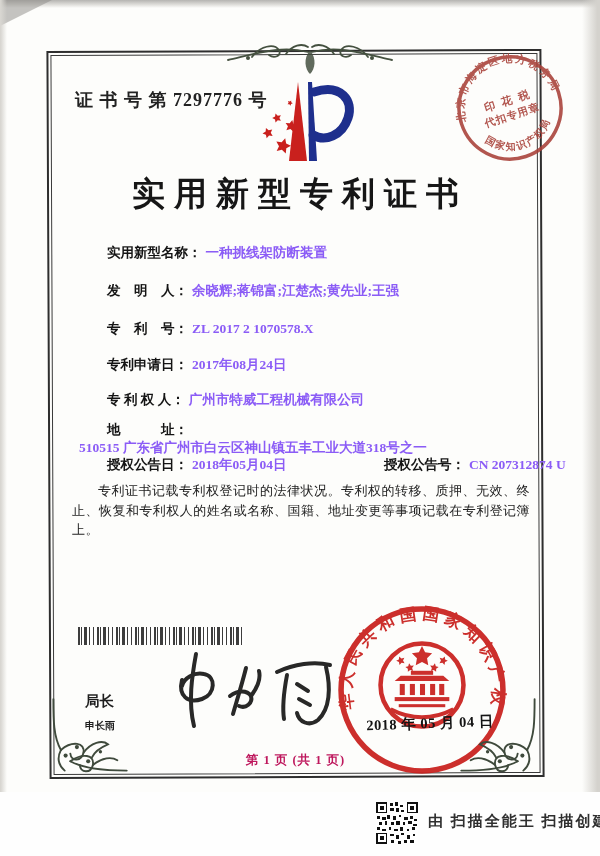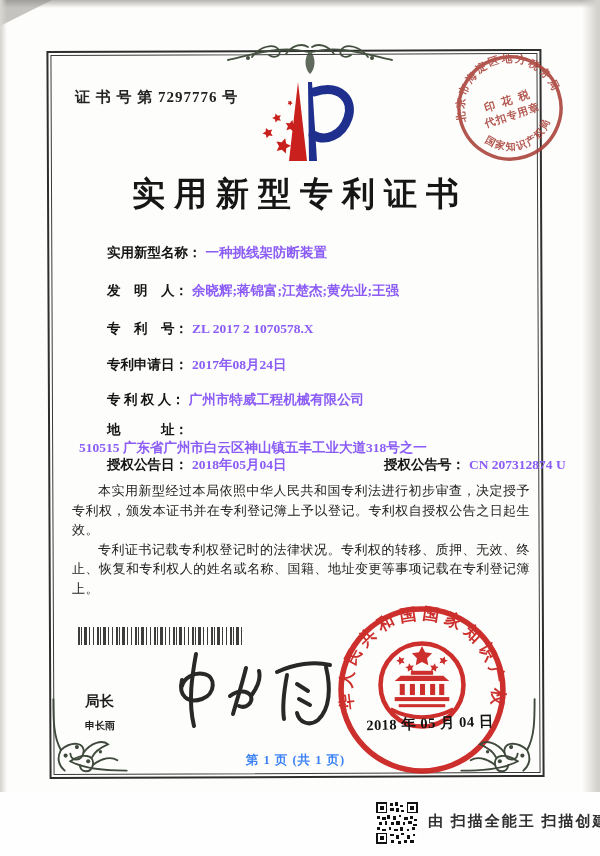--- a/index.html
+++ b/index.html
@@ -23,21 +23,21 @@
   .left-edge { position:absolute; top:0; left:0; width:7px; height:792px;
     background:linear-gradient(270deg,rgba(0,0,0,0) 0%,#d8d6d1 90%); }
   .stray-line { position:absolute; left:432px; top:799px; width:168px; height:2px;
     background:#96948f; transform:rotate(-0.8deg); opacity:.65; }
 
   
   .frame { position:absolute; left:48px; top:50px; width:495px; height:728px;
     border:2.5px solid #2e2e2e; transform:rotate(-0.25deg); }
   .frame-inner { position:absolute; inset:2px; border:1px solid #3a3a3a; }
 
-  .cert-no { position:absolute; left:75px; top:88px; font-size:15px; font-weight:bold;
+  .cert-no { position:absolute; left:75px; top:88px; font-size:18px; font-weight:bold;
     letter-spacing:1px; color:#222; }
 
   .logo { position:absolute; left:237px; top:78px; }
 
   .title { position:absolute; left:48px; top:172px; width:495px; text-align:center;
     font-size:33px; font-weight:bold; letter-spacing:9px; padding-left:9px; color:#161616; }
 
   .row { position:absolute; left:75px; font-size:13.5px; line-height:18px; white-space:nowrap; }
   .row .lbl { font-weight:bold; color:#141414;margin-left:32px; }
   .row .val { font-weight:700; color:#8b5cf6; margin-left:4px; }
@@ -59,21 +59,21 @@
   .signature { position:absolute; left:158px; top:646px; }
 
   .seal { position:absolute; left:336px; top:604px; opacity:.93; }
   .seal-date { position:absolute; left:352px; top:714px; width:156px; text-align:center;
     font-size:14.5px; font-weight:bold; color:#141414; letter-spacing:.5px;
     transform:rotate(-2deg); }
 
   .tax-stamp { position:absolute; left:452px; top:50px; transform:rotate(-18deg); opacity:.88; }
 
   .page-num { position:absolute; left:48px; top:752px; width:495px; text-align:center;
-    font-size:12.5px; font-weight:600; color:#3b82f6; letter-spacing:1px; }
+    font-size:12.5px; font-weight:600; color:#be185d; letter-spacing:1px; }
 
   .flourish-bl { position:absolute; left:44px; top:686px; }
   .flourish-br { position:absolute; left:450px; top:686px; transform:scaleX(-1); }
   .flourish-top { position:absolute; left:224px; top:33px; }
 
   .footer { position:absolute; left:0; top:792px; width:600px; height:64px; background:#fefefe; }
   .qr { position:absolute; left:376px; top:10px; width:42px; height:42px; }
   .scan-credit { position:absolute; left:428px; top:20px; font-size:15px; color:#2f2f2f;
     letter-spacing:2px; font-weight:600; white-space:nowrap; }
 </style>
@@ -161,21 +161,20 @@
   <span class="lbl">地　　　址：</span><span class="val">510515 广东省广州市白云区神山镇五丰工业大道318号之一</span>
 </div>
 <div class="row" style="top:456px">
   <span class="lbl">授权公告日：</span><span class="val">2018年05月04日</span>
 </div>
 <div class="row" style="top:456px; left:352px">
   <span class="lbl">授权公告号：</span><span class="val">CN 207312874 U</span>
 </div>
 
 <div class="paras">
-  <p>本实用新型经过本局依照中华人民共和国专利法进行初步审查，决定授予专利权，颁发本证书并在专利登记簿上予以登记。专利权自授权公告之日起生效。</p>
   <p>专利证书记载专利权登记时的法律状况。专利权的转移、质押、无效、终止、恢复和专利权人的姓名或名称、国籍、地址变更等事项记载在专利登记簿上。</p>
 </div>
 
 <div class="barcode"></div>
 
 <div class="signoff-title">局长</div>
 <div class="signoff-name">申长雨</div>
 
 <svg class="signature" width="195" height="104" viewBox="0 0 195 104">
   <g fill="none" stroke="#161616" stroke-width="4" stroke-linecap="round" opacity=".92">

